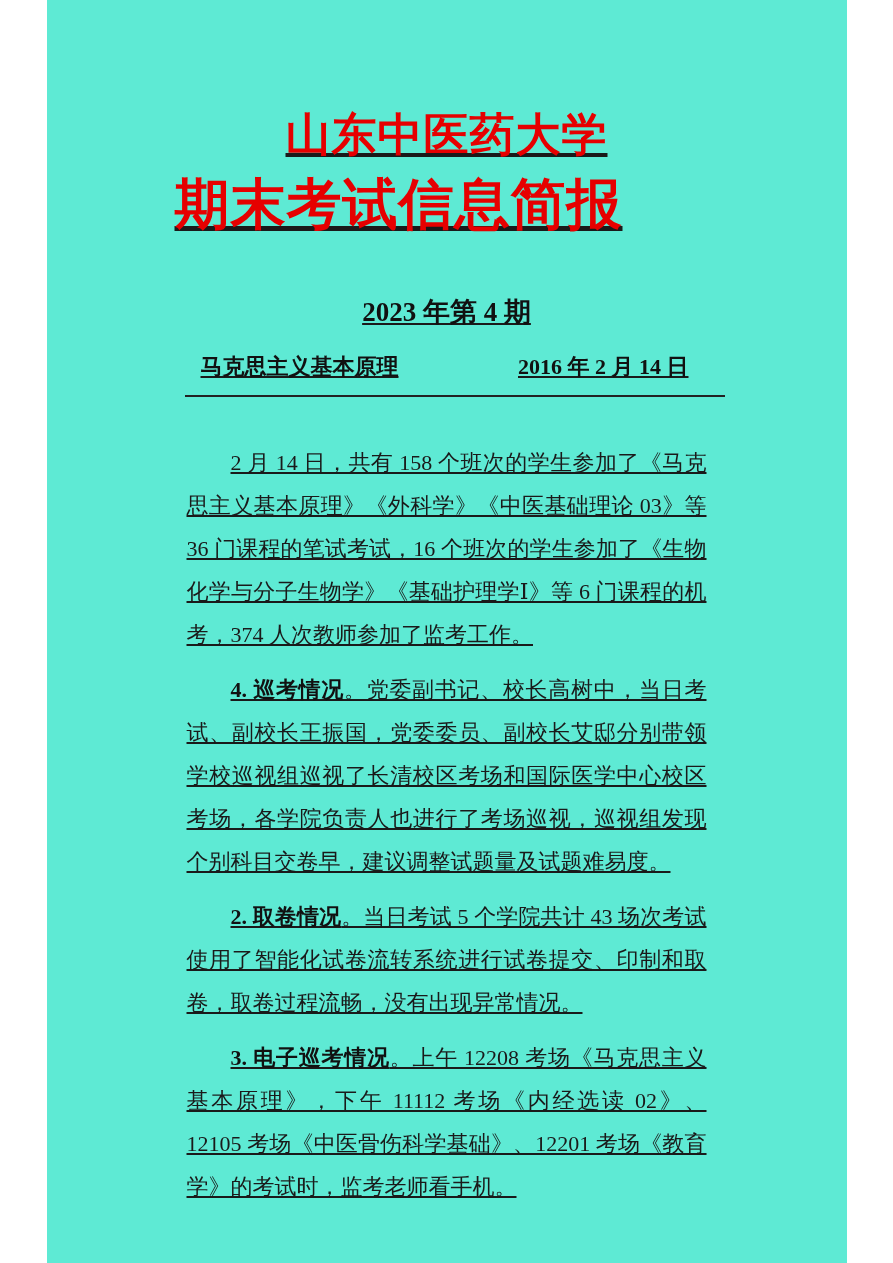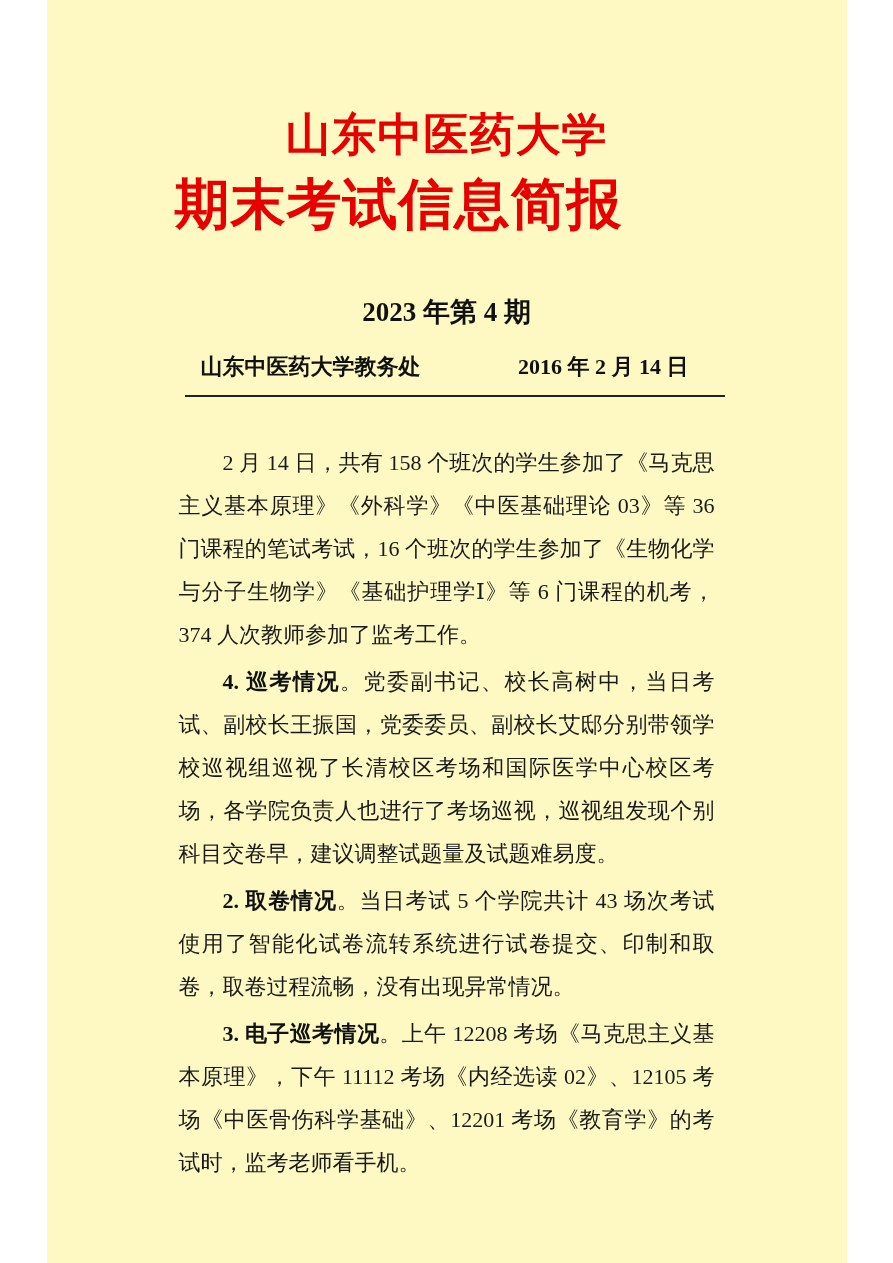--- a/index.html
+++ b/index.html
@@ -5,26 +5,27 @@
   html, body {
     margin: 0;
     padding: 0;
     background: #ffffff;
   }
   .page {
     position: relative;
     width: 800px;
     height: 1263px;
     margin: 0 auto;
-    background: #fef9c3;
+    background: #5eead4;
     box-sizing: border-box;
     padding: 108px 128px 0 128px;
     font-family: "Liberation Serif", "DejaVu Serif", serif;
     color: #1a1a1a;
     overflow: hidden;
+    text-decoration: underline;
   }
   .univ {
     text-align: center;
     color: #e60000;
     font-size: 45px;
     font-weight: bold;
     line-height: 1.2;
     letter-spacing: 1px;
   }
   .doc-title {
@@ -56,21 +57,21 @@
     margin-top: 13px;
     margin-left: 10px;
     margin-right: -6px;
     border-top: 2px solid #222;
     height: 0;
   }
   .body-text {
     margin-top: 44px;
   }
   .para {
-    margin: 4px;
+    margin: 12px;
     font-size: 22px;
     line-height: 43px;
     text-indent: 2em;
     text-align: justify;
     color: #1a1a1a;
   }
   .para b {
     font-weight: bold;
     color: #111;
   }
@@ -80,21 +81,21 @@
 
 <div class="page">
 
   <div class="univ">山东中医药大学</div>
 
   <div class="doc-title">期末考试信息简报</div>
 
   <div class="issue">2023 年第 4 期</div>
 
   <div class="meta-row">
-    <span>山东中医药大学教务处</span>
+    <span>马克思主义基本原理</span>
     <span>2016 年 2 月 14 日</span>
   </div>
 
   <div class="rule"></div>
 
   <div class="body-text">
 
     <p class="para">2 月 14 日，共有 158 个班次的学生参加了《马克思主义基本原理》《外科学》《中医基础理论 03》等 36 门课程的笔试考试，16 个班次的学生参加了《生物化学与分子生物学》《基础护理学Ⅰ》等 6 门课程的机考，374 人次教师参加了监考工作。</p>
 
     <p class="para">

